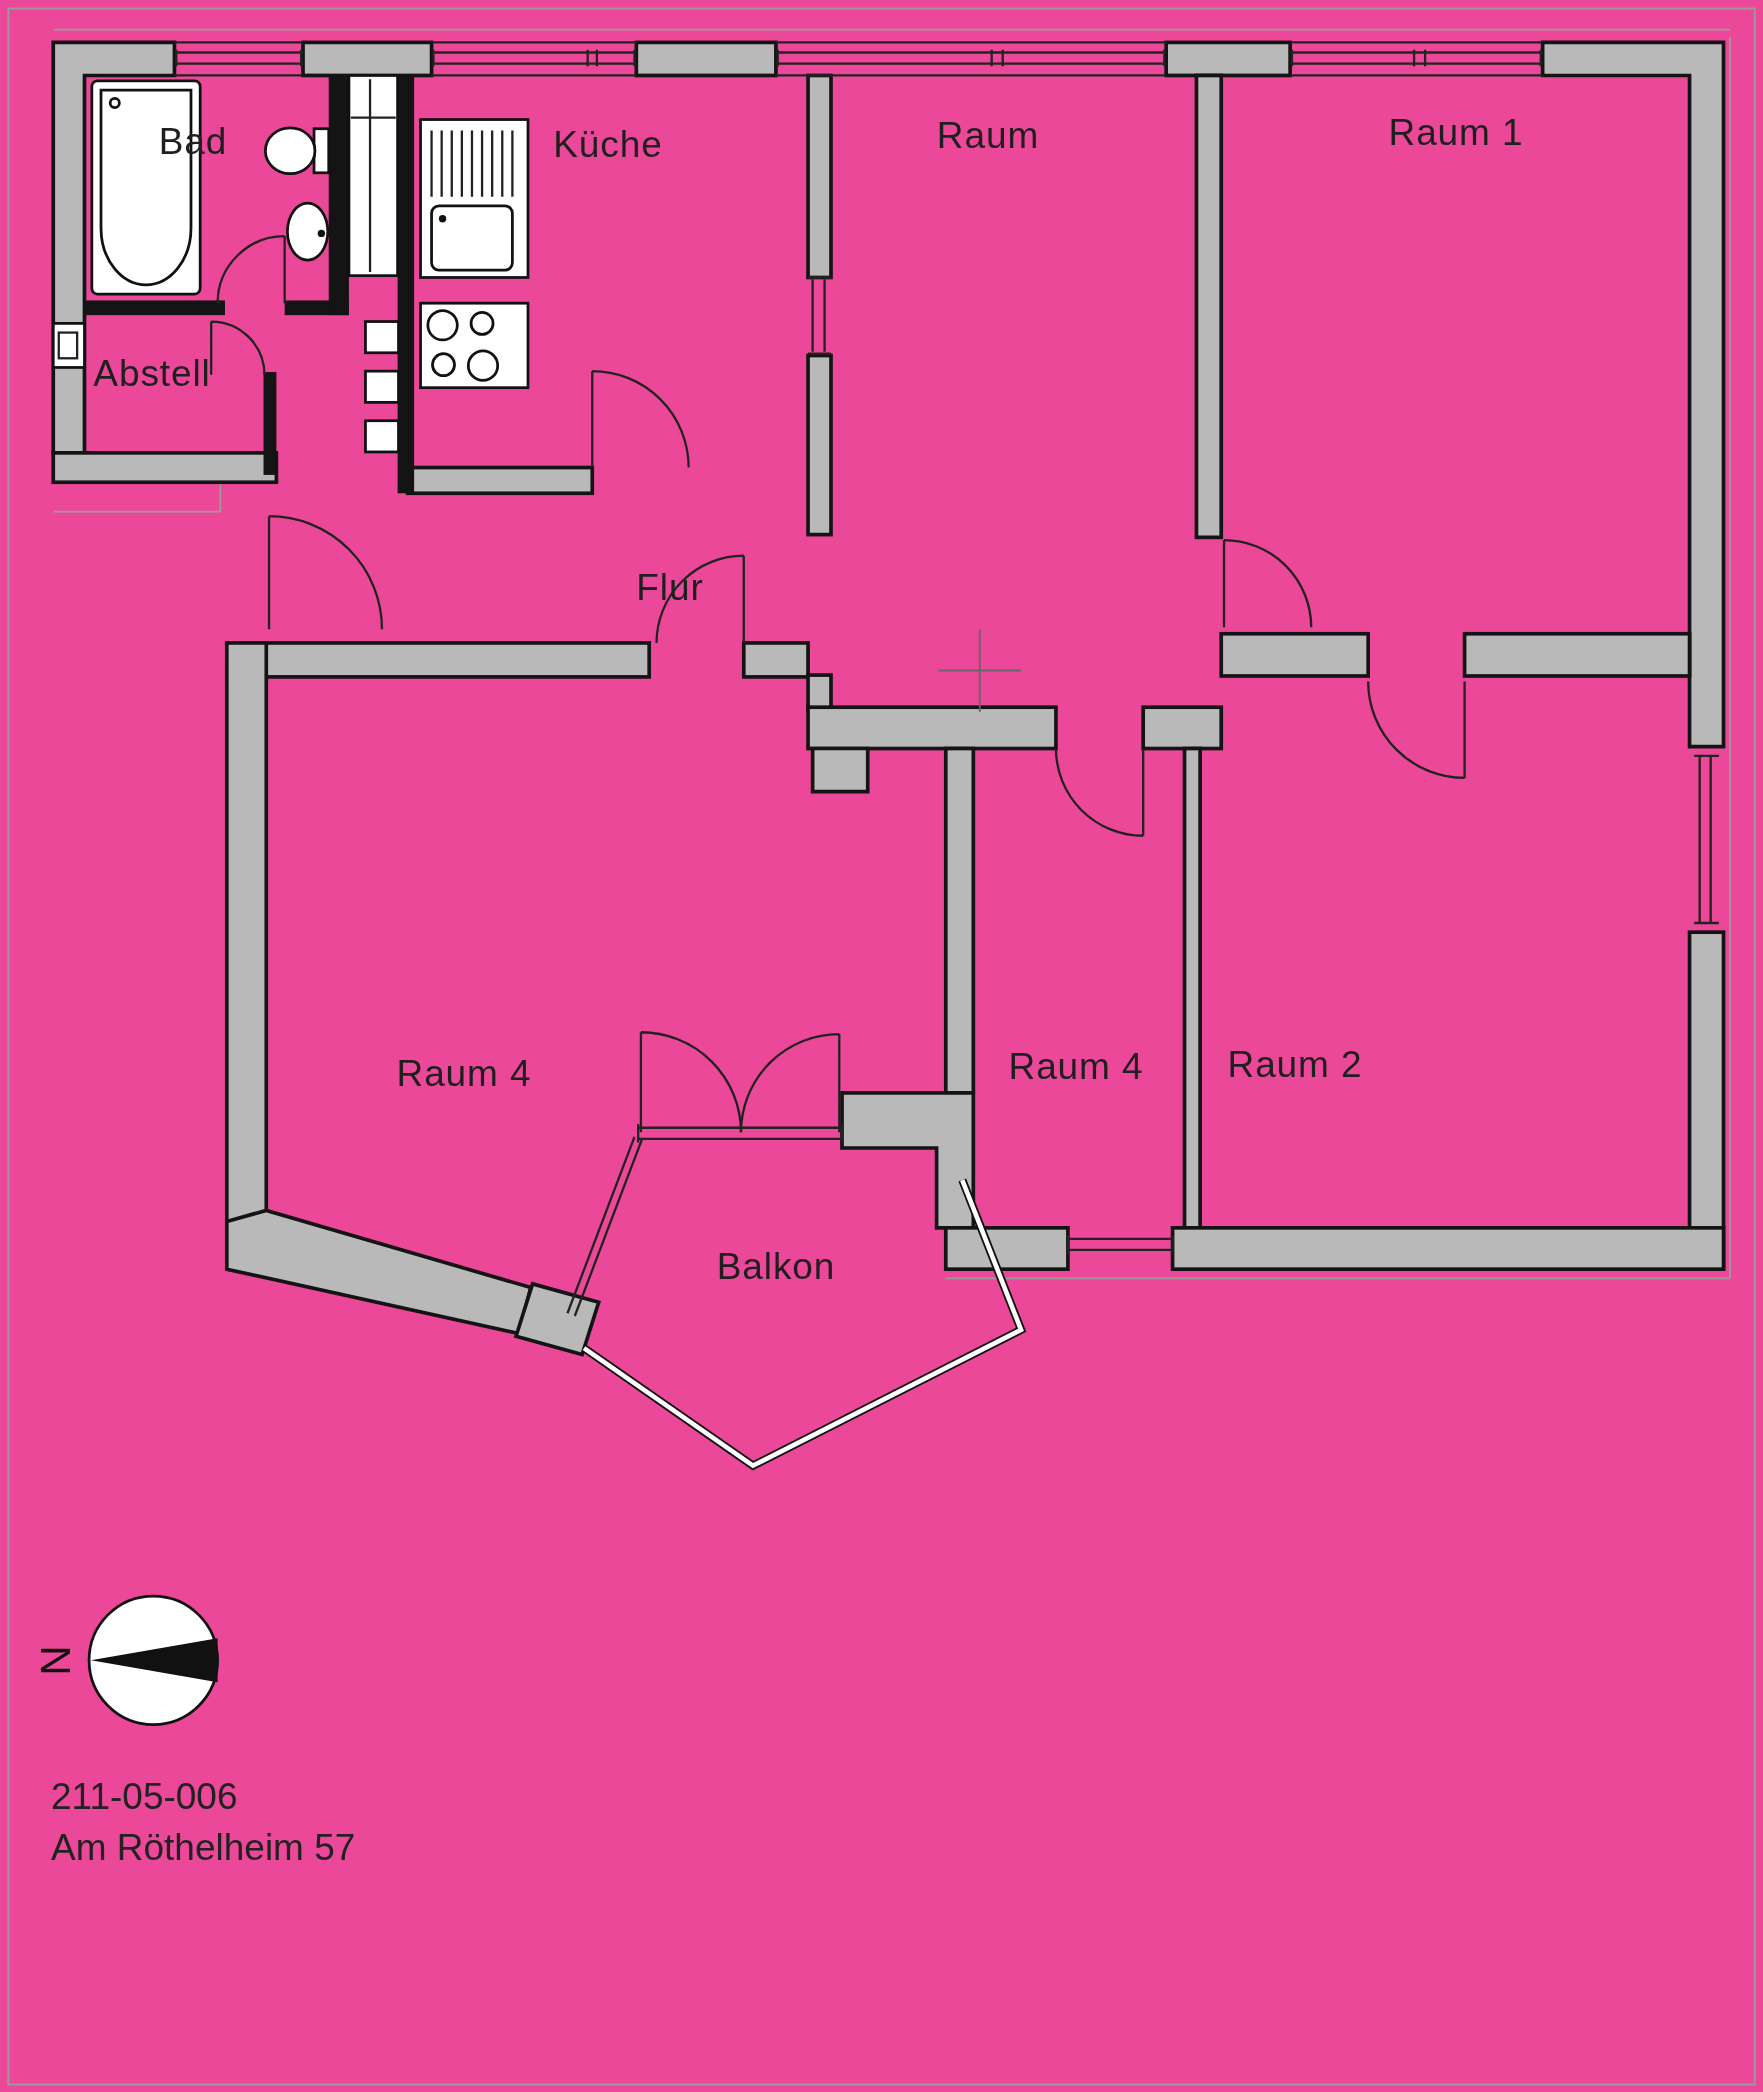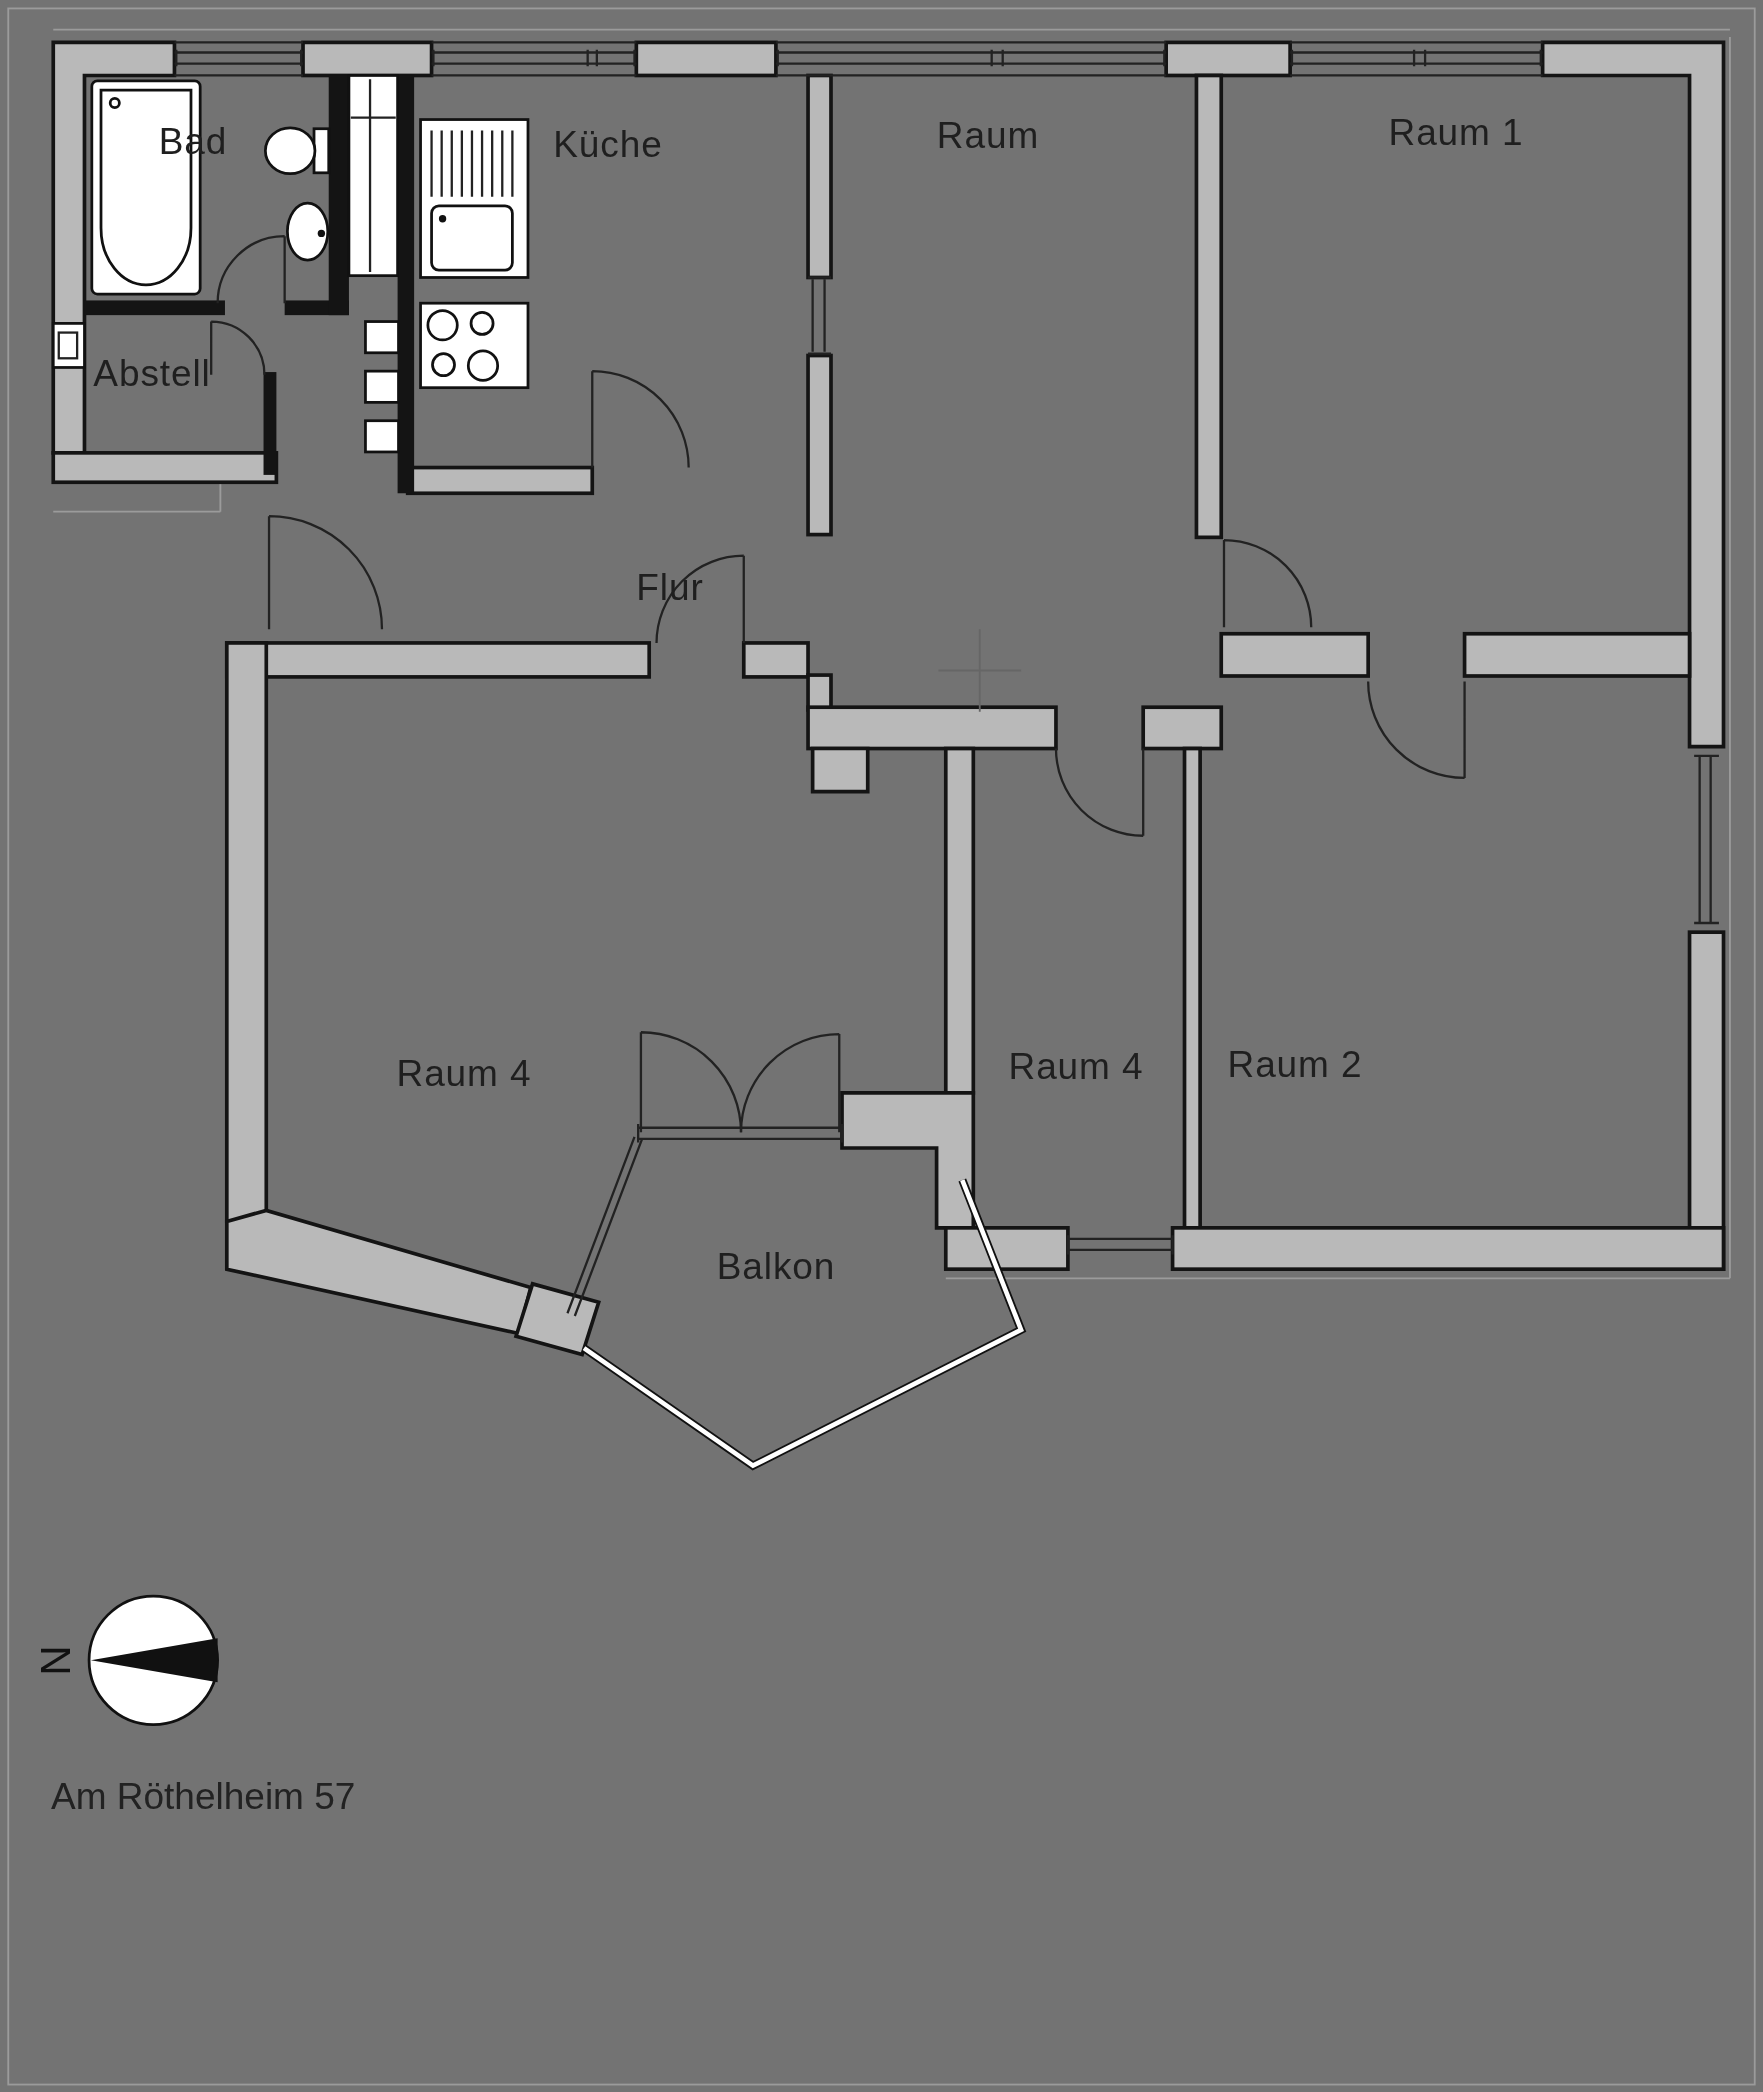--- a/index.html
+++ b/index.html
@@ -1,16 +1,16 @@
 <!DOCTYPE html>
 <html style="--wall-gray: #b9b9b9; --line: #141414; --text: #1f1f1f;font-size:14.7px"><head>
 <meta charset="utf-8">
 <style>
   html,body{margin:0;padding:0;background:#fff;}
-  .page{position:relative;width:1763px;height:2093px;background:#737373;overflow:hidden;
+  .page{position:relative;width:1763px;height:2093px;background:#ec4899;overflow:hidden;
         font-family:"Liberation Sans", sans-serif;}
   .plan{position:absolute;inset:0;}
   svg{position:absolute;left:0;top:0;}
   .room-label{position:absolute;transform:translate(-50%,-50%);font-size:37px;color:var(--text);
               white-space:nowrap;letter-spacing:0.9px;}
   .north-n{position:absolute;left:26px;top:1631px;width:59px;height:59px;display:flex;
            align-items:center;justify-content:center;font-size:42px;color:#111;
            transform:rotate(-90deg);}
   .titleblock{position:absolute;left:51px;top:1771px;color:#222;font-size:37px;line-height:51px;}
   .wallg{fill:var(--wall-gray);stroke:var(--line);stroke-width:4;}
@@ -181,18 +181,19 @@
   <div class="room-label" style="left:152px;top:374px">Abstell</div>
   <div class="room-label" style="left:670px;top:588px">Flur</div>
   <div class="room-label" style="left:464px;top:1074px">Raum 4</div>
   <div class="room-label" style="left:1076px;top:1067px">Raum 4</div>
   <div class="room-label" style="left:1295px;top:1065px">Raum 2</div>
   <div class="room-label" style="left:776px;top:1267px">Balkon</div>
 
   <div class="north-n">N</div>
 
   <div class="titleblock">
+    <div>211-05-006</div>
     <div>Am Röthelheim 57</div>
   </div>
 
   </div>
 </div>
 
 
 </body></html>

